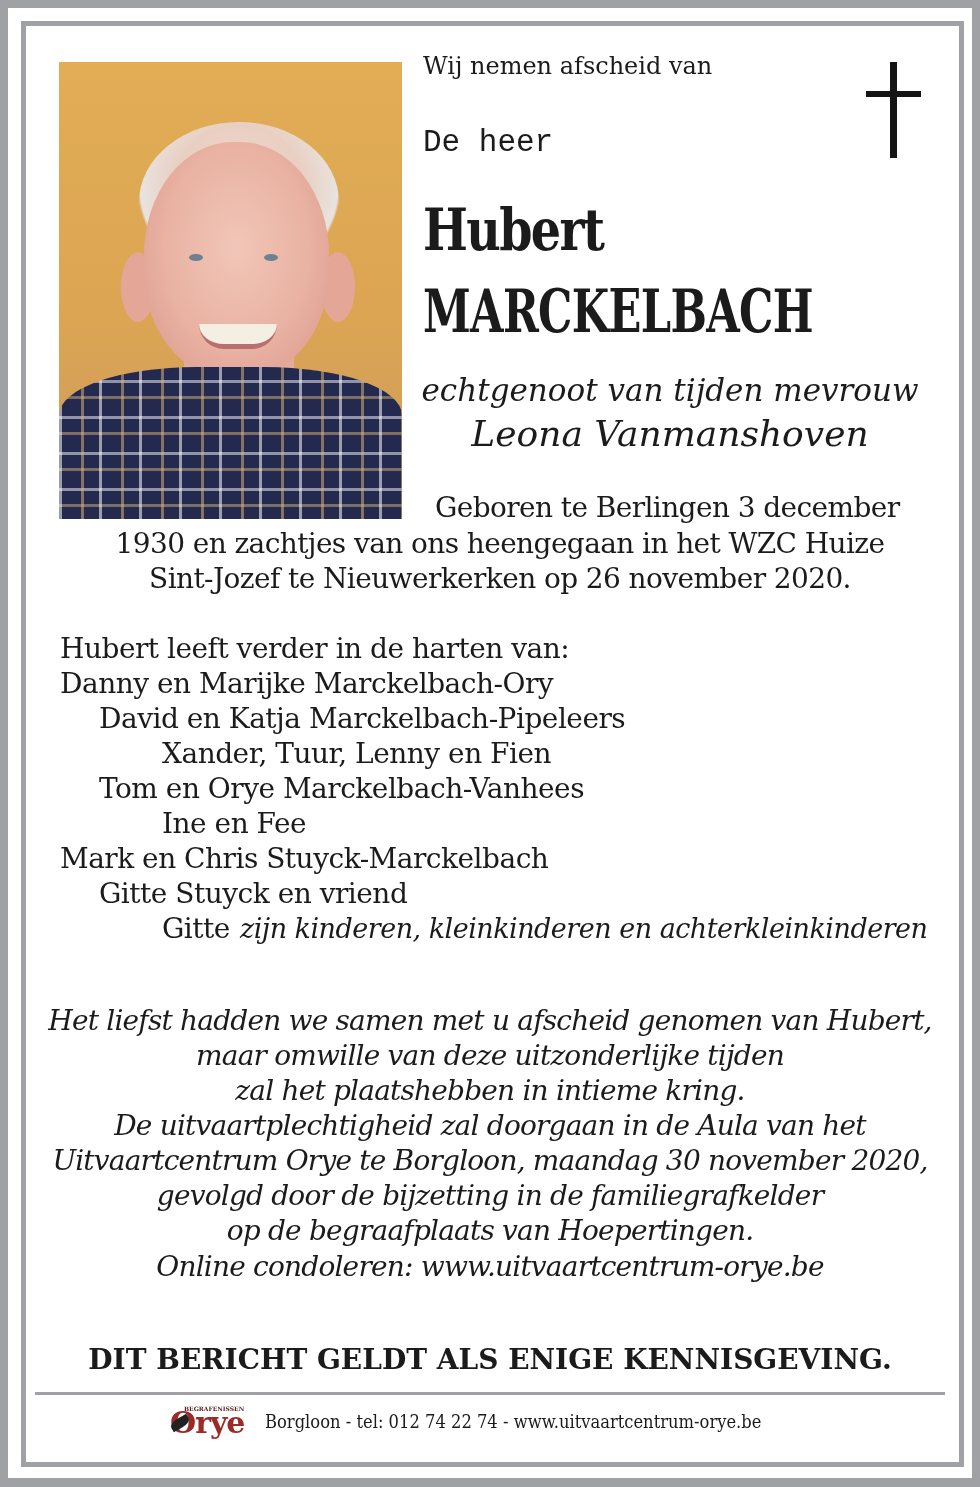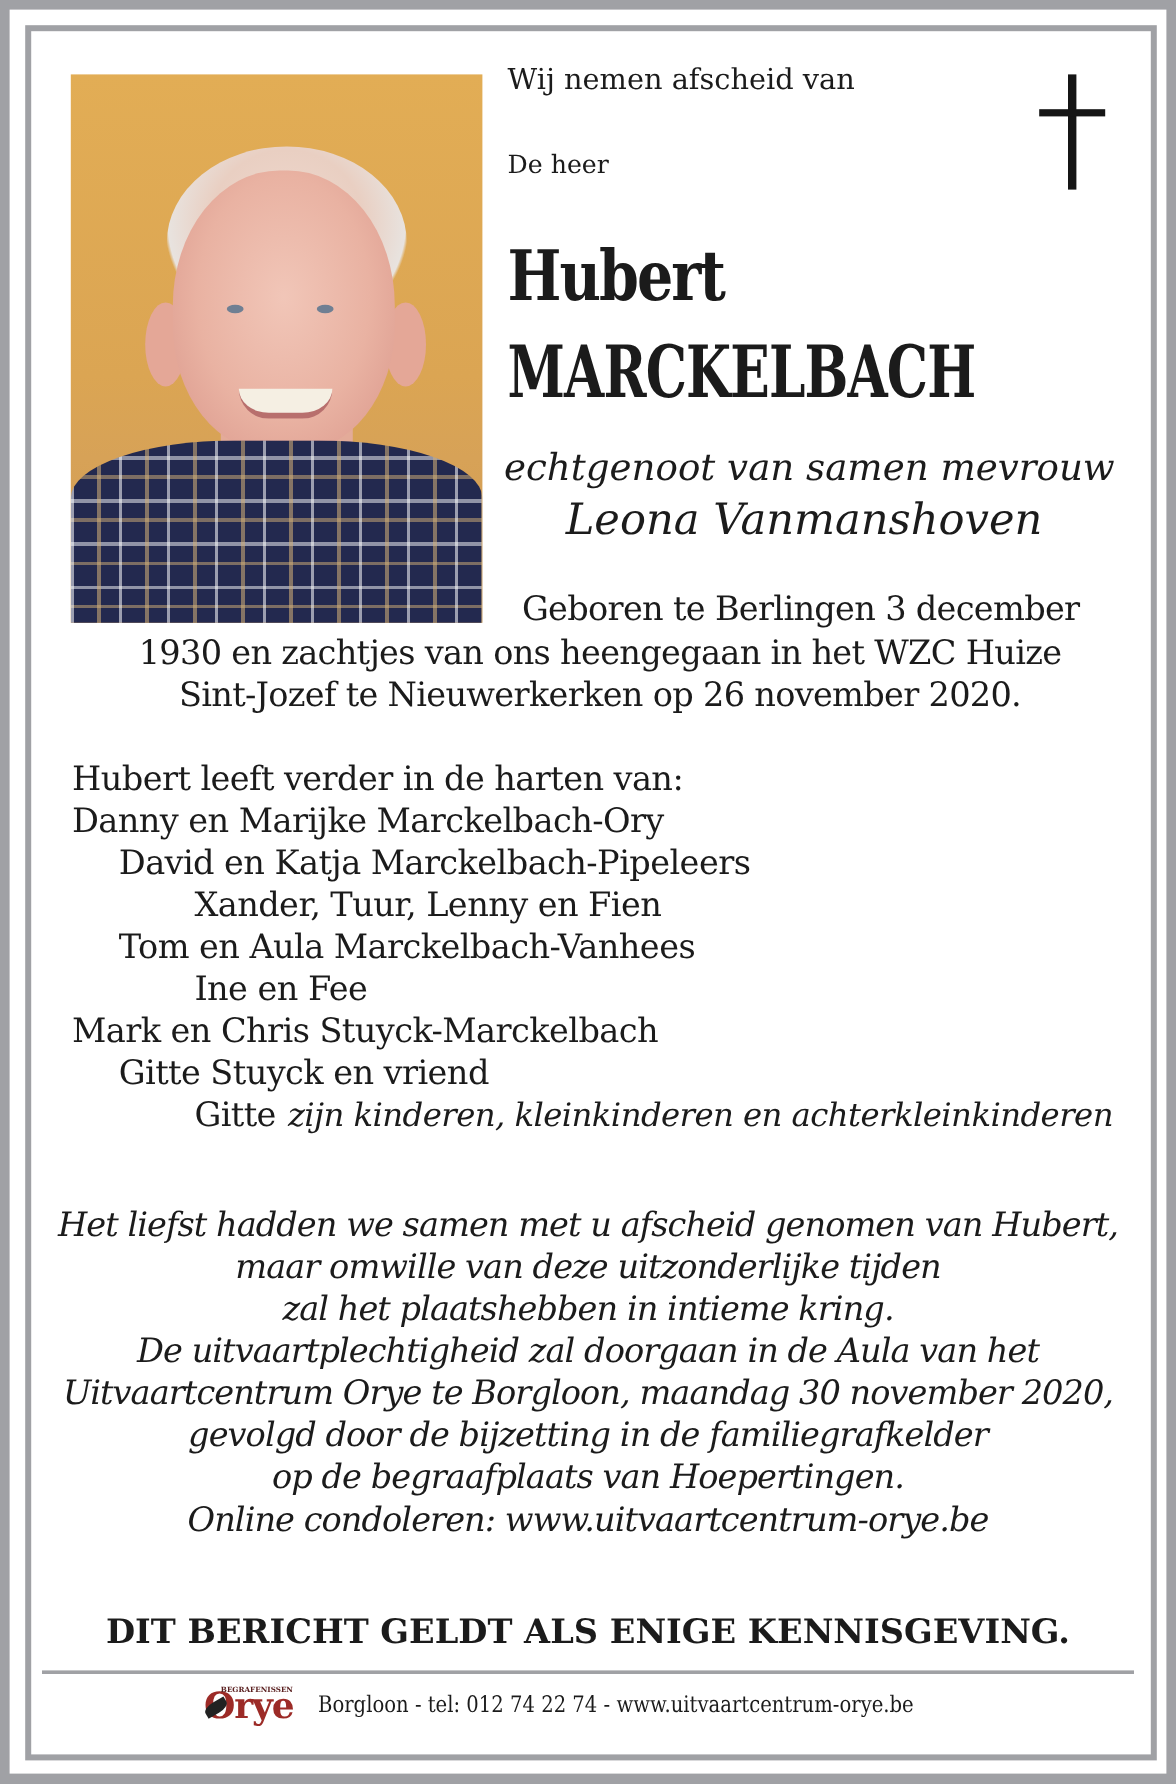--- a/index.html
+++ b/index.html
@@ -57,21 +57,21 @@
         repeating-linear-gradient(90deg, rgba(255,255,255,0.55) 0 3px, transparent 3px 22px, rgba(214,178,120,0.55) 22px 25px, transparent 25px 40px),
         repeating-linear-gradient(0deg, rgba(255,255,255,0.5) 0 3px, transparent 3px 20px, rgba(214,178,120,0.5) 20px 23px, transparent 23px 36px),
         #23294f;
     }
     .photo .neck {
       position: absolute; left: 125px; top: 290px; width: 110px; height: 90px;
       border-radius: 0 0 50% 50%; background: #e3ab99;
     }
     .txt { position: absolute; white-space: nowrap; }
     .intro { left: 423px; top: 52px; font-size: 24px; }
-    .title { left: 423px; top: 125px; font-size: 21px; }
+    .title { left: 423px; top: 125px; font-size: 31px; font-family: Liberation Mono, monospace; }
     .firstname { left: 423px; top: 196px; font-size: 58px; font-weight: bold; letter-spacing: -2px; transform: scaleX(0.82); transform-origin: left top; }
     .lastname { left: 423px; top: 276px; font-size: 60px; font-weight: bold; letter-spacing: -1px; transform: scaleX(0.72); transform-origin: left top; }
     .spouse1 { left: 420px; width: 500px; text-align: center; top: 372px; font-size: 31px; font-style: italic; }
     .spouse2 { left: 420px; width: 500px; text-align: center; top: 413px; font-size: 36px; font-style: italic; }
     .born { left: 60px; width: 880px; text-align: center; font-size: 28px; letter-spacing: -0.6px; }
     .born.l1 { top: 491px; padding-left: 380px; width: 470px; text-align: left; left: 55px; }
     .born.l2 { top: 527px; }
     .born.l3 { top: 562px; }
     .family { left: 60px; font-size: 28px; letter-spacing: -0.5px; }
     .family.i1 { left: 99px; }
@@ -111,32 +111,32 @@
 <div class="txt intro">Wij nemen afscheid van</div>
 <div class="txt title">De heer</div>
 <div class="txt firstname">Hubert</div>
 <div class="txt lastname">MARCKELBACH</div>
 
 <div>
   <div class="cross-v"></div>
   <div class="cross-h"></div>
 </div>
 
-<div class="txt spouse1">echtgenoot van samen mevrouw</div>
+<div class="txt spouse1">echtgenoot van tijden mevrouw</div>
 <div class="txt spouse2">Leona Vanmanshoven</div>
 
 <div class="txt born l1">Geboren te Berlingen 3 december</div>
 <div class="txt born l2">1930 en zachtjes van ons heengegaan in het WZC Huize</div>
 <div class="txt born l3">Sint-Jozef te Nieuwerkerken op 26 november 2020.</div>
 
 <div class="txt family" style="top:632px">Hubert leeft verder in de harten van:</div>
 <div class="txt family" style="top:667px">Danny en Marijke Marckelbach-Ory</div>
 <div class="txt family i1" style="top:702px">David en Katja Marckelbach-Pipeleers</div>
 <div class="txt family i2" style="top:737px">Xander, Tuur, Lenny en Fien</div>
-<div class="txt family i1" style="top:772px">Tom en Aula Marckelbach-Vanhees</div>
+<div class="txt family i1" style="top:772px">Tom en Orye Marckelbach-Vanhees</div>
 <div class="txt family i2" style="top:807px">Ine en Fee</div>
 <div class="txt family" style="top:842px">Mark en Chris Stuyck-Marckelbach</div>
 <div class="txt family i1" style="top:877px">Gitte Stuyck en vriend</div>
 <div class="txt family i2" style="top:912px">
   <span>Gitte</span><span class="role">zijn kinderen, kleinkinderen en achterkleinkinderen</span>
 </div>
 
 <div class="txt service" style="top:1004px">Het liefst hadden we samen met u afscheid genomen van Hubert,</div>
 <div class="txt service" style="top:1039px">maar omwille van deze uitzonderlijke tijden</div>
 <div class="txt service" style="top:1074px">zal het plaatshebben in intieme kring.</div>

